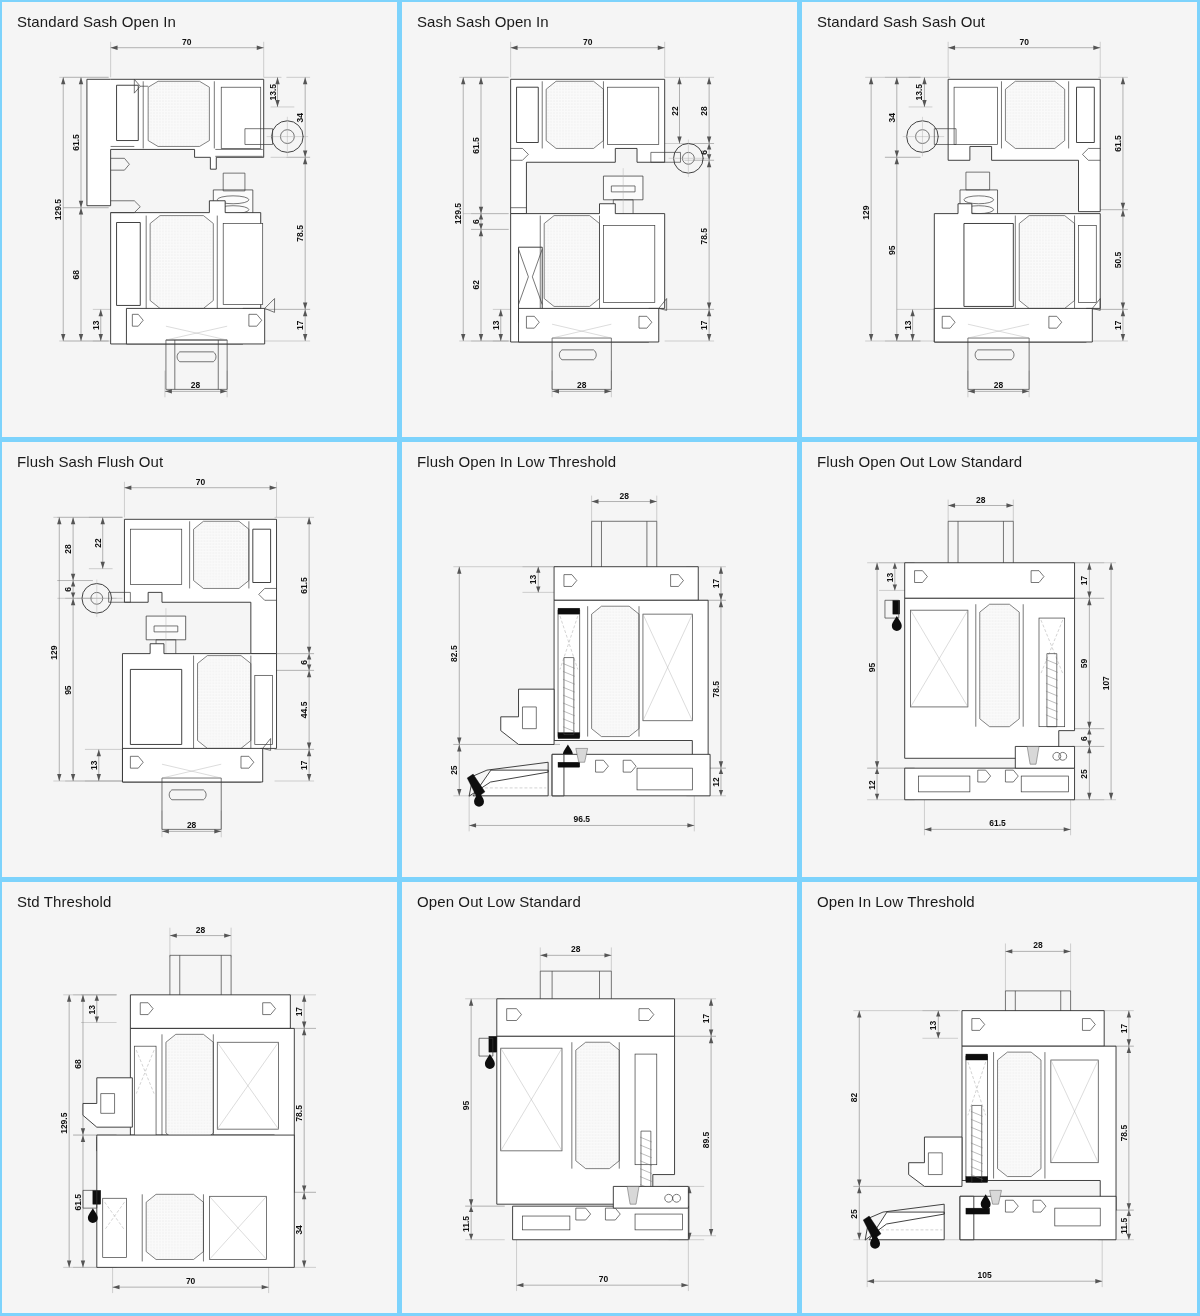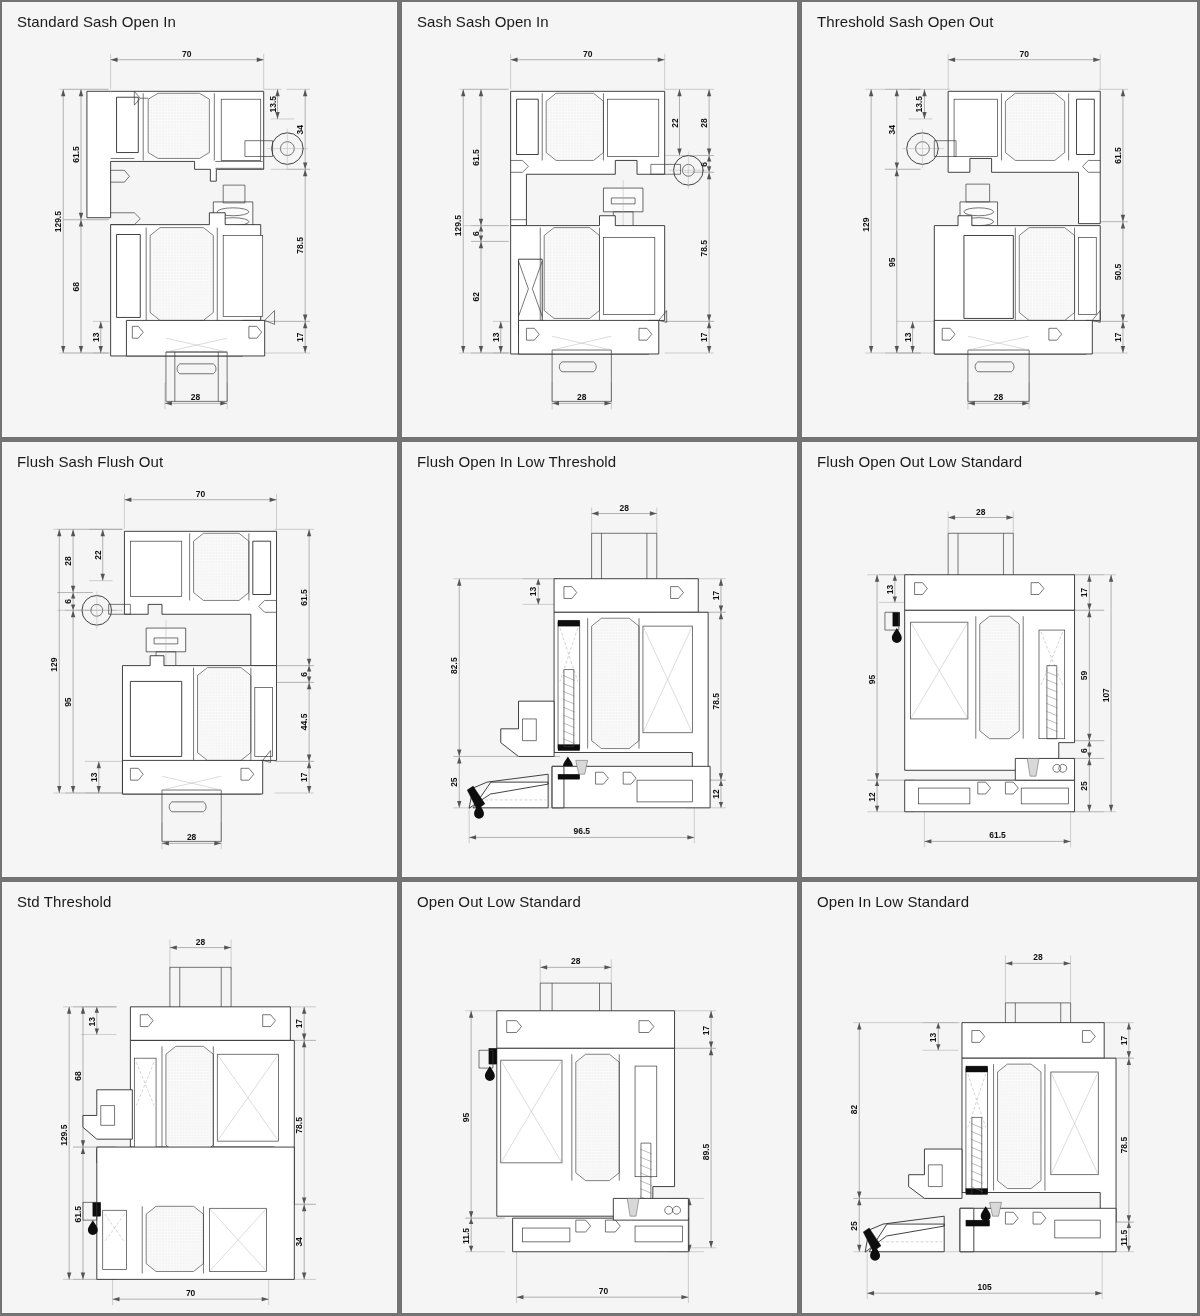--- a/index.html
+++ b/index.html
@@ -6,21 +6,21 @@
   html,body{margin:0;padding:0;background:#ffffff;}
   body{
     font-family:"Liberation Sans","DejaVu Sans",sans-serif;
     width:1200px;height:1316px;overflow:hidden;
   }
   .grid{
     width:1200px;height:1316px;
     display:grid;
     grid-template-columns:400px 400px 400px;
     grid-template-rows:440px 440px 436px;
-    background:#737373;
+    background:#7dd3fc;
     box-sizing:border-box;
   }
   .panel{
     position:relative;
     background:#f5f5f5;
     box-sizing:border-box;
     margin:2px 3px 3px 2px;
     overflow:hidden;
   }
   .panel-title{
@@ -29,21 +29,21 @@
     top:10px;
     font-size:15px;
     line-height:20px;
     color:#1a1a1a;
     letter-spacing:0.1px;
     white-space:nowrap;
     font-weight:400;
   }
   .drawing{
     position:absolute;
-    left:0;top:30px;
+    left:0;top:18px;
     width:100%;
     height:calc(100% - 30px);
   }
   svg{display:block;width:100%;height:100%;}
   .ol{fill:none;stroke:#2b2b2b;stroke-width:0.9;stroke-linejoin:round;stroke-linecap:round;}
   .ol2{fill:none;stroke:#3a3a3a;stroke-width:0.7;stroke-linejoin:round;}
   .vthin{fill:none;stroke:#b0b0b0;stroke-width:0.45;}
   .dimline{fill:none;stroke:#777777;stroke-width:0.55;}
   .extline{fill:none;stroke:#9a9a9a;stroke-width:0.45;}
   .arrow{fill:#555555;stroke:none;}
@@ -347,21 +347,21 @@
           <path class="ol2" d="M162 334 h32 a6 6 0 0 1 0 10 h-32 a6 6 0 0 1 0 -10 z" fill="#fff"></path>
           <path class="vthin" d="M152 322 l60 -14 M212 322 l-60 -14"></path>
           <path class="ol2" d="M126 300 h8 l5 6 l-5 6 h-8 z M240 300 h8 l5 6 l-5 6 h-8 z"></path>
           <path class="ol2" d="M260 292 l8 -10 v12 z"></path>
         </g>
       </svg>
     </div>
   </div>
 
   <div class="panel">
-    <div class="panel-title">Threshold Sash Open Out</div>
+    <div class="panel-title">Standard Sash Sash Out</div>
     <div class="drawing">
       <svg viewBox="0 0 400 410" preserveAspectRatio="xMidYMid meet">
         <g>
           <path class="extline" d="M148 22 L148 58"></path>
             <path class="extline" d="M302 22 L302 58"></path>
           <path class="dimline" d="M148 28 L302 28"></path>
           <path class="arrow" d="M148 28 l7 -2.2 v4.4 z"></path>
             <path class="arrow" d="M302 28 l-7 -2.2 v4.4 z"></path>
           <text class="dimtxt" x="225" y="25" text-anchor="middle">70</text>
         </g>
@@ -1034,21 +1034,21 @@
           <path class="ol2" d="M176 312 h10 l5 6 l-5 6 h-10 z M206 312 h10 l5 6 l-5 6 h-10 z"></path>
           <path class="alu" d="M214 290 h76 v22 h-76 z"></path>
           <path class="seal" d="M228 290 l12 0 l-3 18 h-6 z"></path>
           <path class="ol2" d="M270 298 a4 4 0 1 0 0.1 0 M278 298 a4 4 0 1 0 0.1 0"></path>
         </g>
       </svg>
     </div>
   </div>
 
   <div class="panel">
-    <div class="panel-title">Open In Low Standard</div>
+    <div class="panel-title">Open In Low Threshold</div>
     <div class="drawing">
       <svg viewBox="0 0 400 406" preserveAspectRatio="xMidYMid meet">
         <g>
           <path class="extline" d="M206 44 L206 92"></path>
             <path class="extline" d="M272 44 L272 92"></path>
           <path class="dimline" d="M206 52 L272 52"></path>
           <path class="arrow" d="M206 52 l7 -2.2 v4.4 z"></path>
             <path class="arrow" d="M272 52 l-7 -2.2 v4.4 z"></path>
           <text class="dimtxt" x="239" y="49" text-anchor="middle">28</text>
         </g>

